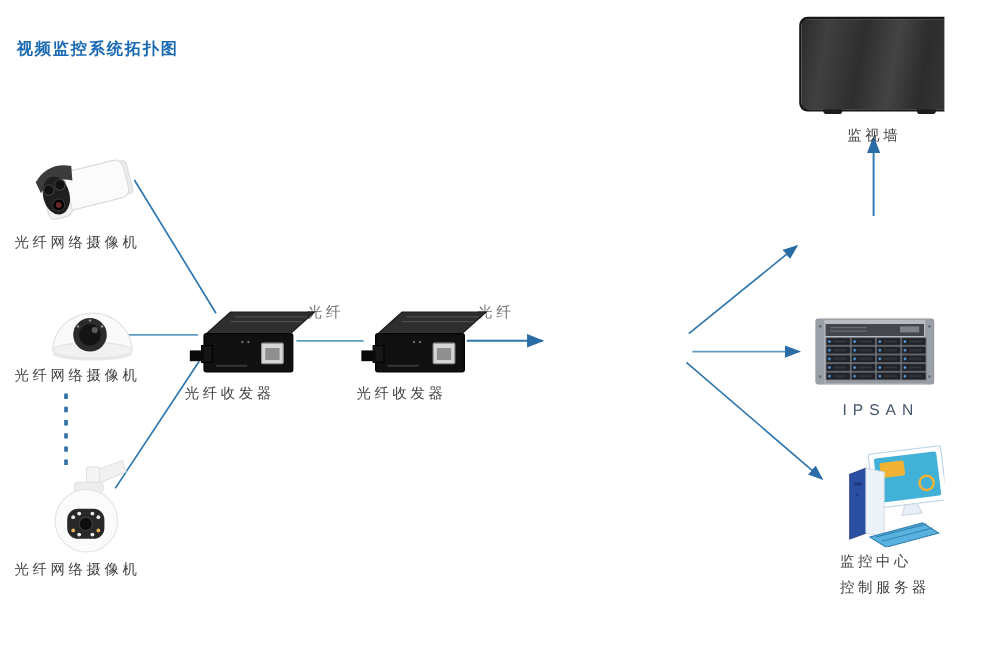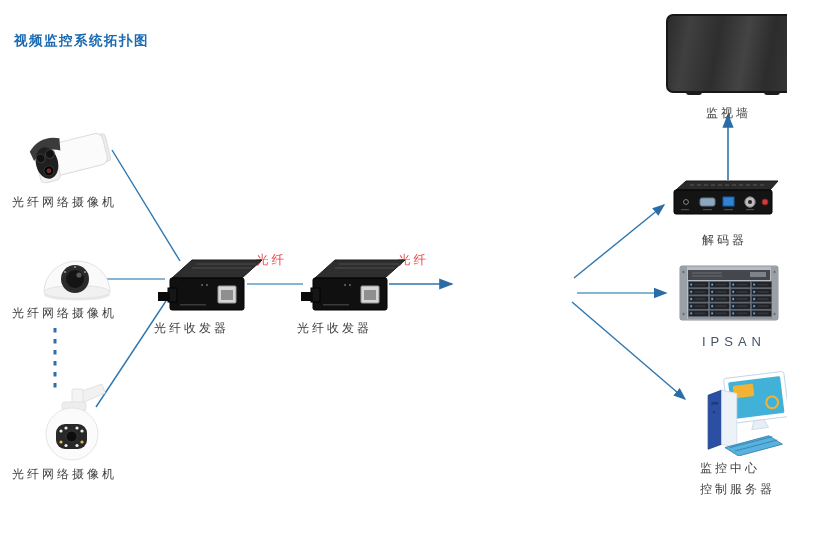--- a/index.html
+++ b/index.html
@@ -1,21 +1,21 @@
 <!DOCTYPE html>
 <html><head>
 <meta charset="utf-8">
 <style>
   html,body{margin:0;padding:0;background:#fff;}
   .canvas{position:relative;width:787px;height:548px;background:#ffffff;overflow:hidden;
           font-family:"Liberation Sans","DejaVu Sans",sans-serif;}
   .title{position:absolute;left:14px;top:32px;font-size:13.5px;font-weight:bold;
          color:#1a6bb3;letter-spacing:1.5px;}
   .wires{position:absolute;left:0;top:0;}
-  .fiber-label{position:absolute;font-size:12.5px;color:#ef4444;letter-spacing:3px;}
+  .fiber-label{position:absolute;font-size:12.5px;color:#737373;letter-spacing:3px;}
   .node{position:absolute;}
   .node .label{font-size:12px;color:#3f3f3f;letter-spacing:3px;white-space:nowrap;}
   .node .label.latin{letter-spacing:5px;color:#44546a;font-size:13px;}
   .icon{display:block;}
   
   .tv{width:130px;height:75px;border:2px solid #171717;border-radius:7px;position:relative;
       background:linear-gradient(100deg,#2b2b2b 0%,#404040 16%,#2e2e2e 38%,#444444 58%,#2c2c2c 76%,#3a3a3a 100%);}
   .tv::before,.tv::after{content:"";position:absolute;bottom:-4px;width:16px;height:4px;
       background:#1c1c1c;border-radius:0 0 3px 3px;}
   .tv::before{left:18px;} .tv::after{right:18px;}
@@ -131,38 +131,20 @@
     </svg>
     <div class="label" style="margin-top:4px;margin-left:4px;">光纤收发器</div>
   </div>
 
 
   <div class="node" style="left:666px;top:14px;">
     <div class="tv"></div>
     <div class="label" style="margin-top:12px;margin-left:40px;">监视墙</div>
   </div>
 
-  <div class="node" style="left:666px;top:178px;">
-    <svg class="icon" width="118" height="46" viewBox="0 0 118 46">
-      <polygon points="10,12 20,3 112,3 104,12" fill="#2a2a2a" stroke="#161616"></polygon>
-      <path d="M24,7 L100,7" stroke="#4a4a4a" stroke-width="1.4" stroke-dasharray="4 3"></path>
-      <rect x="8" y="12" width="98" height="24" rx="2" fill="#141414" stroke="#000"></rect>
-      <circle cx="20" cy="24" r="2.4" fill="#0a0a0a" stroke="#8a8a8a"></circle>
-      <rect x="34" y="20" width="15" height="8" rx="2" fill="#8ea7bd" stroke="#5f7a93"></rect>
-      <rect x="57" y="19" width="11" height="9" fill="#2f83d6" stroke="#1d5c9e"></rect>
-      <circle cx="84" cy="24" r="5.2" fill="#bdbdbd" stroke="#7f7f7f"></circle>
-      <circle cx="84" cy="24" r="2" fill="#222"></circle>
-      <circle cx="99" cy="24" r="3" fill="#d43c3c" stroke="#8e1f1f"></circle>
-      <rect x="15" y="31" width="8" height="1.2" fill="#4a4a4a"></rect>
-        <rect x="37" y="31" width="9" height="1.2" fill="#4a4a4a"></rect>
-      <rect x="58" y="31" width="9" height="1.2" fill="#4a4a4a"></rect>
-        <rect x="80" y="31" width="8" height="1.2" fill="#4a4a4a"></rect>
-    </svg>
-    <div class="label" style="margin-top:8px;margin-left:36px;">解码器</div>
-  </div>
 
   <div class="node" style="left:682px;top:370px;">
     <svg class="icon" width="118" height="86" viewBox="0 0 118 102">
       <g transform="rotate(-7 75 40)">
         <rect x="42" y="6" width="72" height="54" rx="3" fill="#ffffff" stroke="#b9d1e6"></rect>
         <rect x="47" y="11" width="62" height="44" rx="2" fill="#41b1d8"></rect>
         <rect x="52" y="16" width="24" height="15" rx="2" fill="#f2b234"></rect>
         <circle cx="96" cy="41" r="7" fill="none" stroke="#f2b234" stroke-width="2.5"></circle>
         <polygon points="72,60 84,60 88,70 68,70" fill="#e8eef5" stroke="#c9d6e4"></polygon>
       </g>

